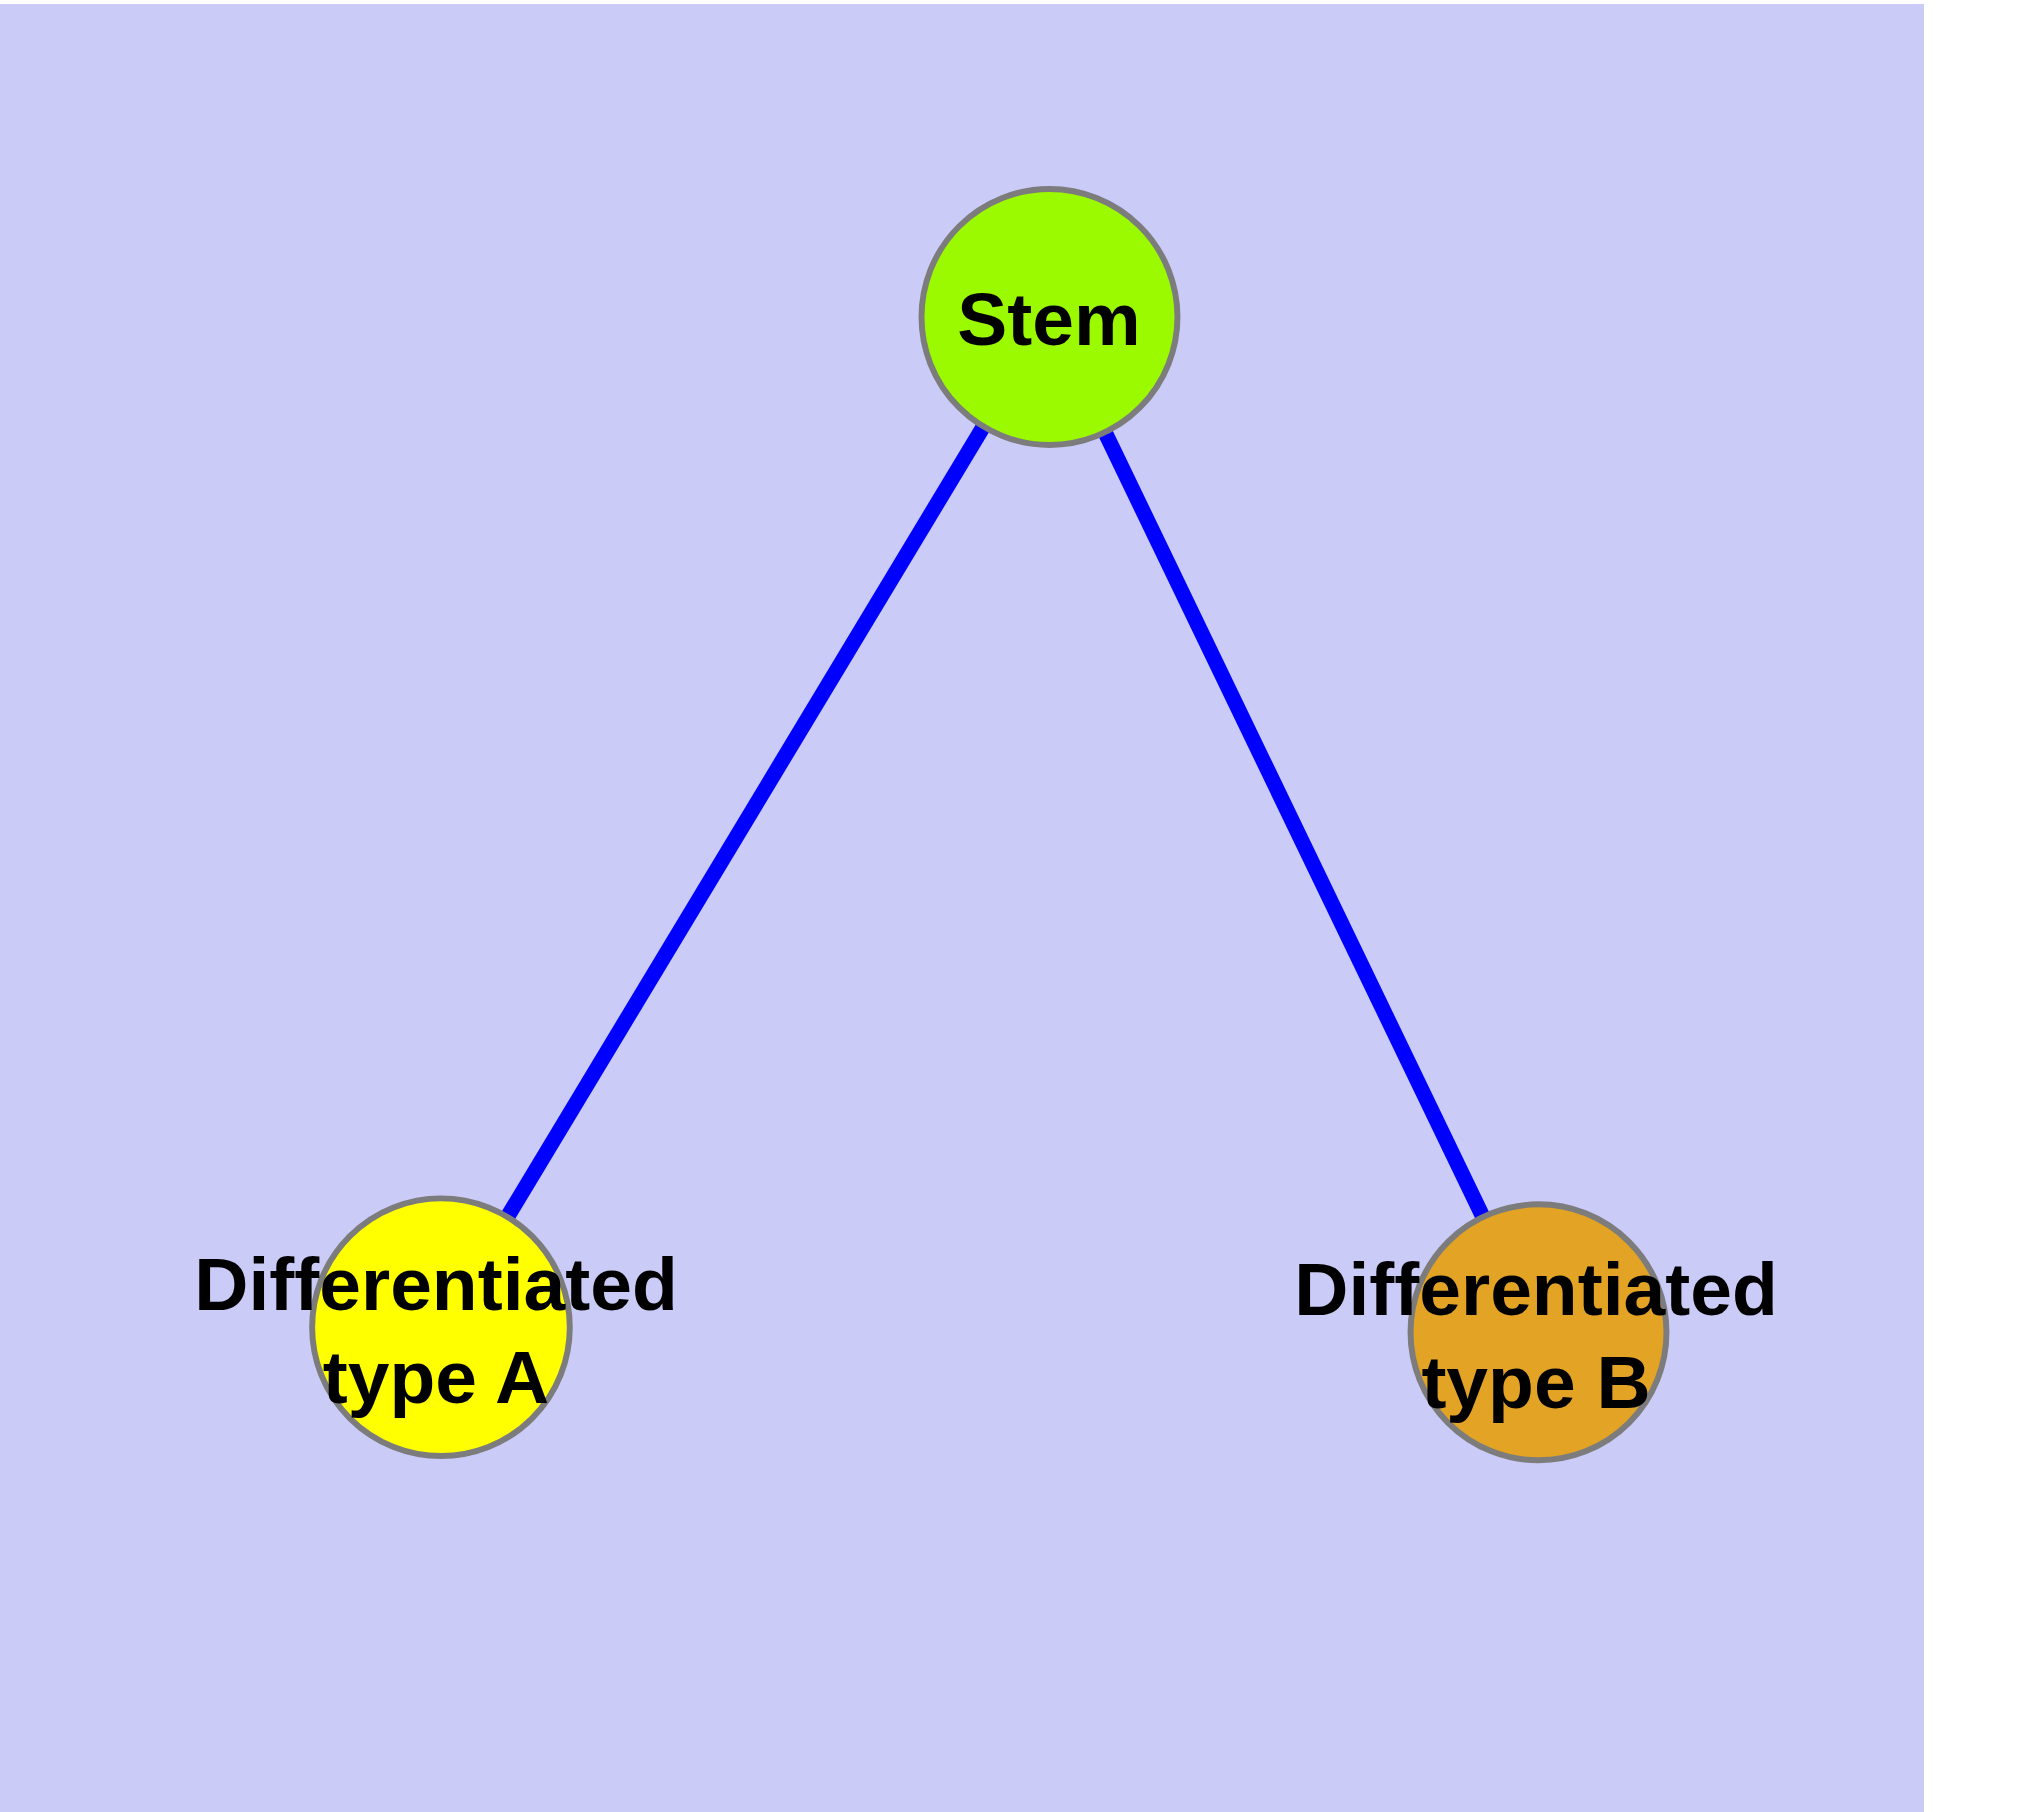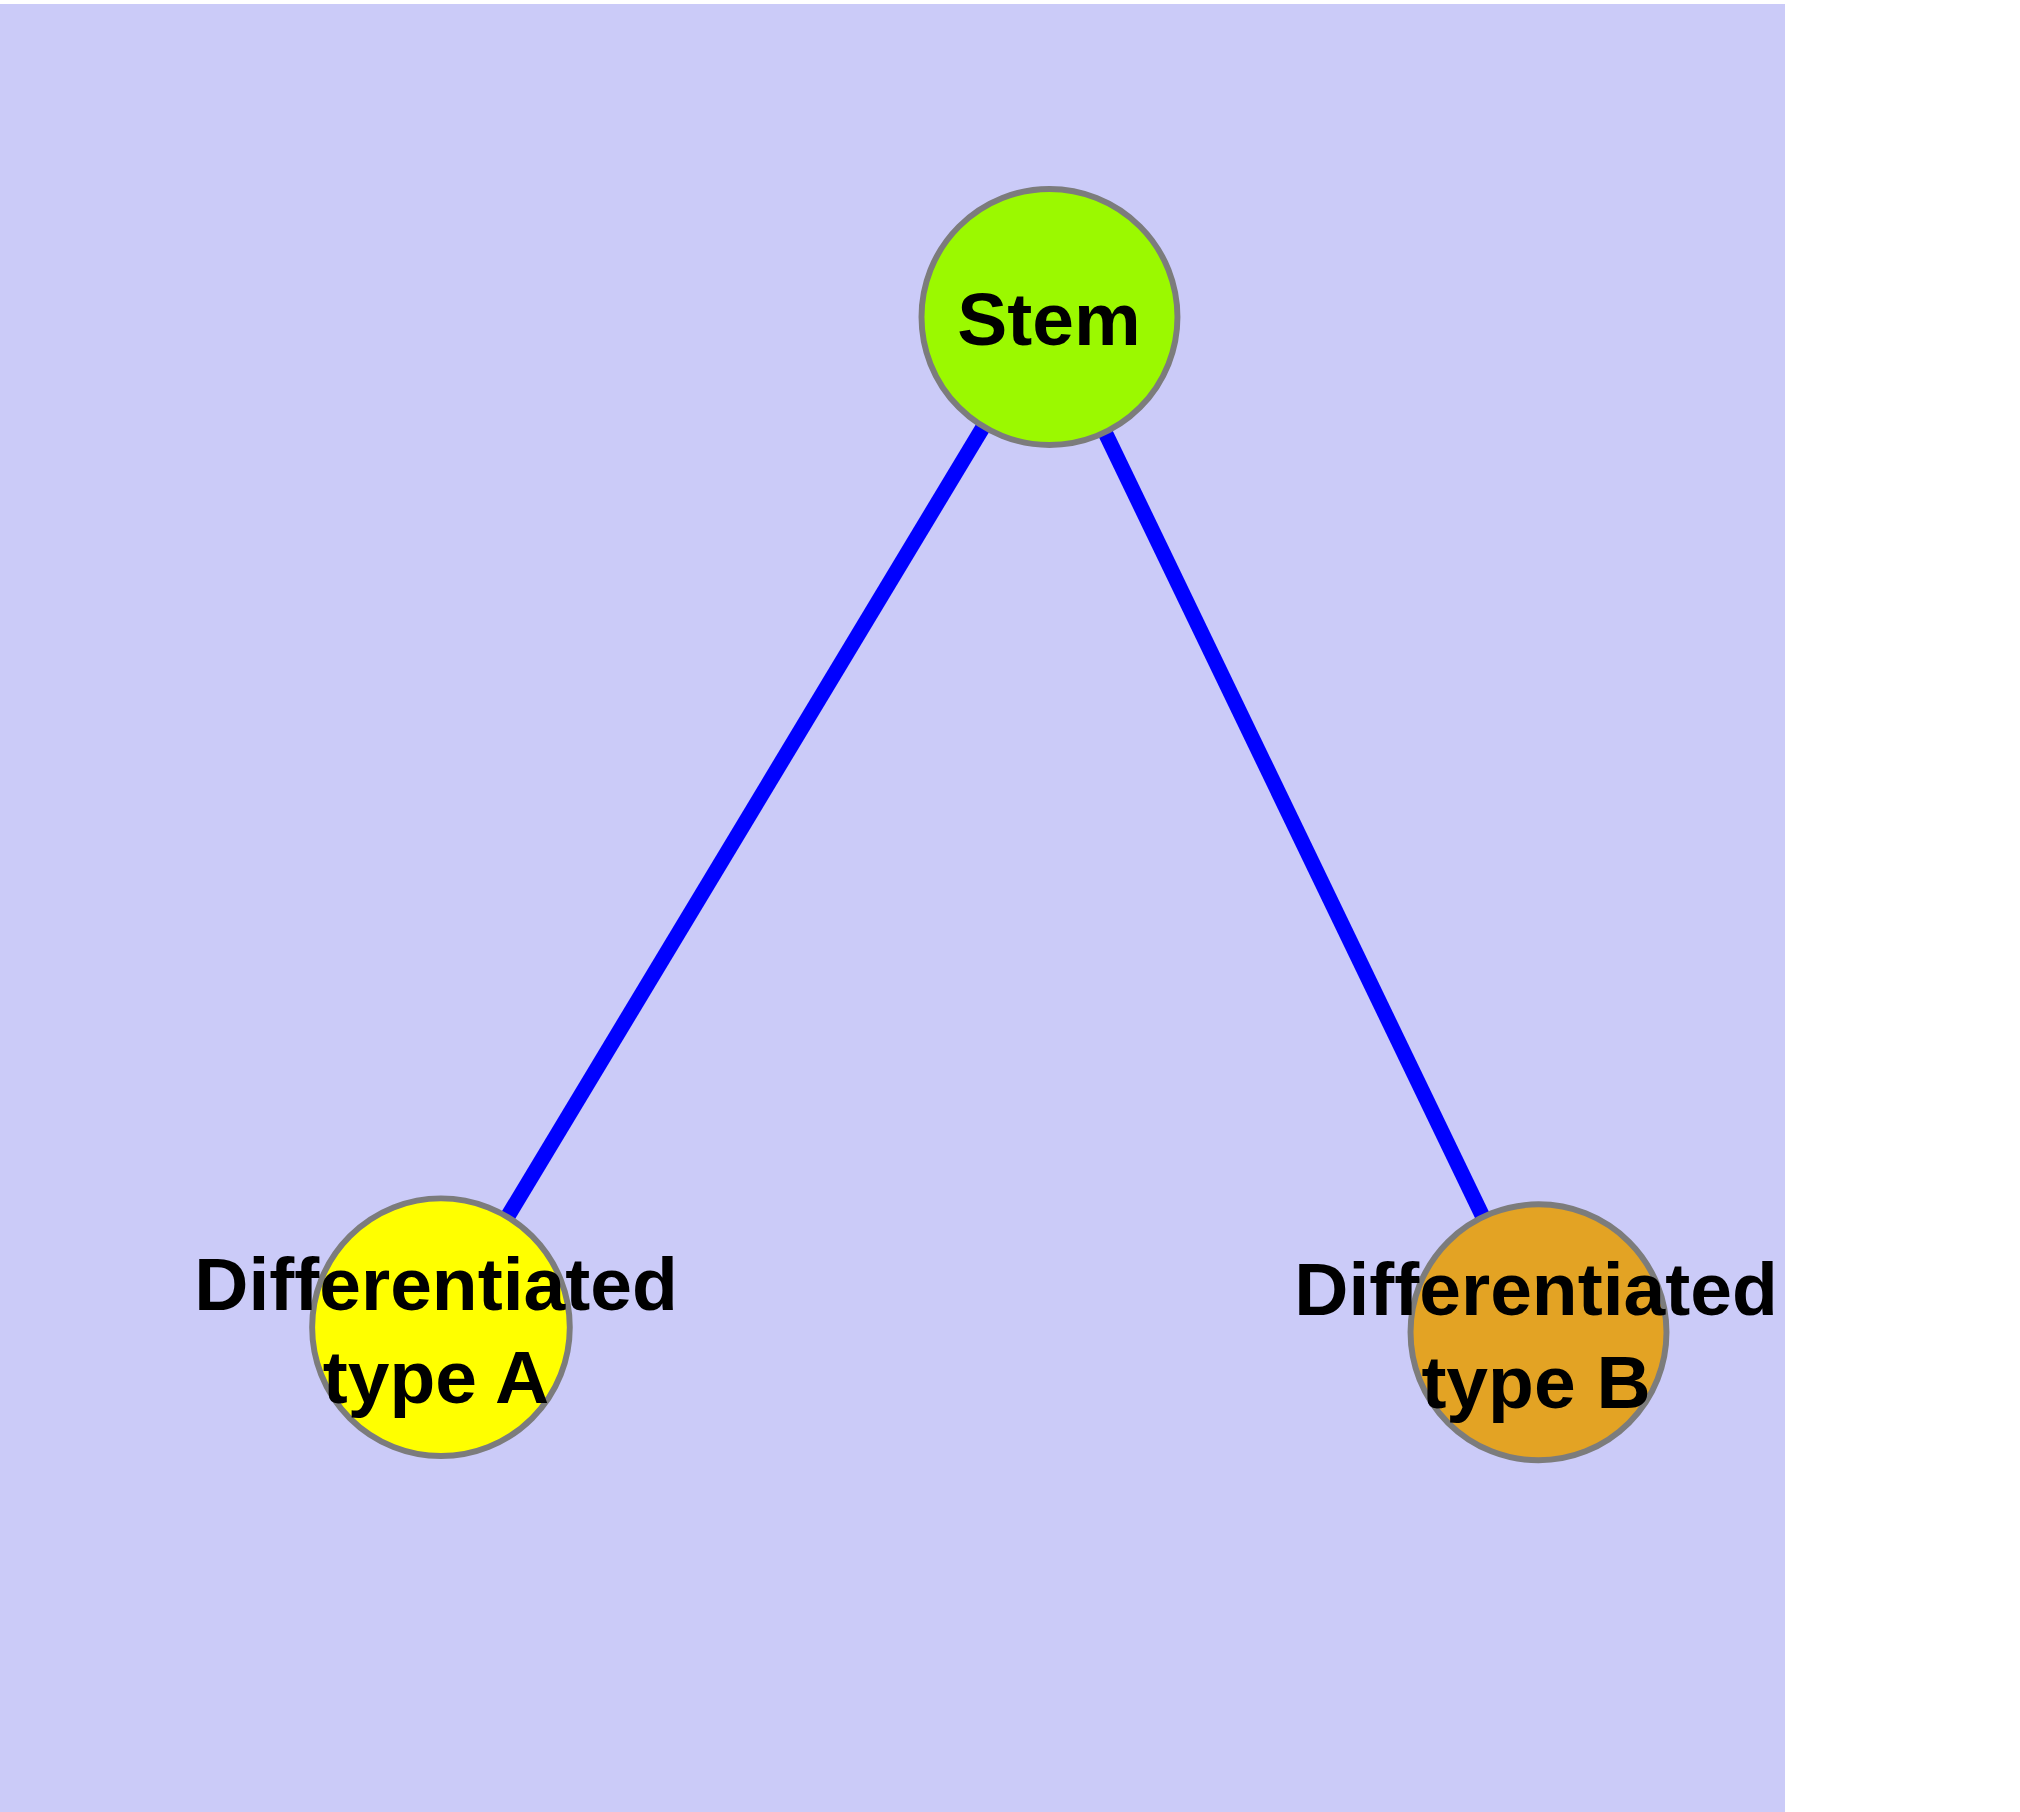--- a/index.html
+++ b/index.html
@@ -2,21 +2,21 @@
 <html style="font-size:13.6px"><head>
 <meta charset="utf-8">
 <style>
   html, body {
     margin: 0;
     padding: 0;
     background: #ffffff;
   }
   .canvas {
     position: relative;
-    width: 1785px;
+    width: 1924px;
     height: 1812px;
     background: #cbcbf8;
     overflow: hidden;
     font-family: "Liberation Sans", sans-serif;
   }
   .top-strip {
     position: absolute;
     top: 0;
     left: 0;
     width: 100%;

